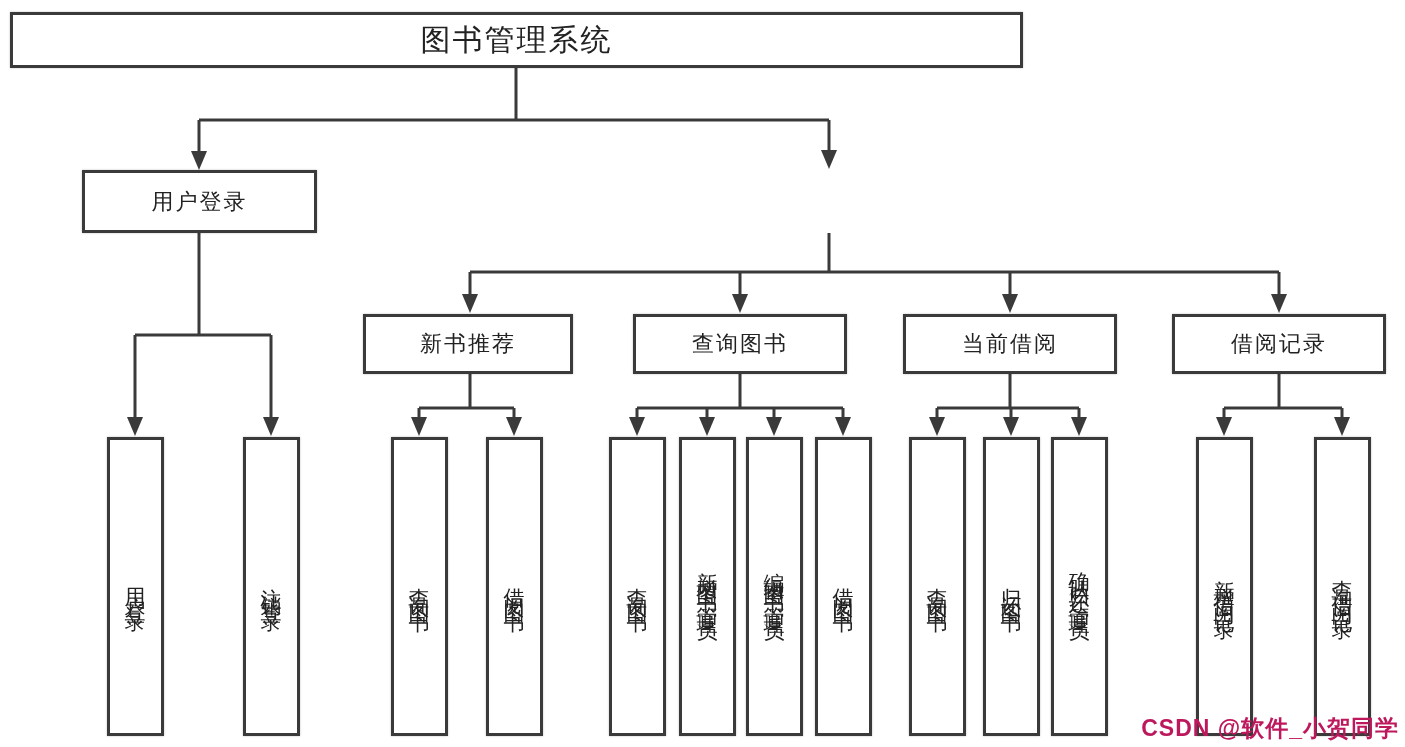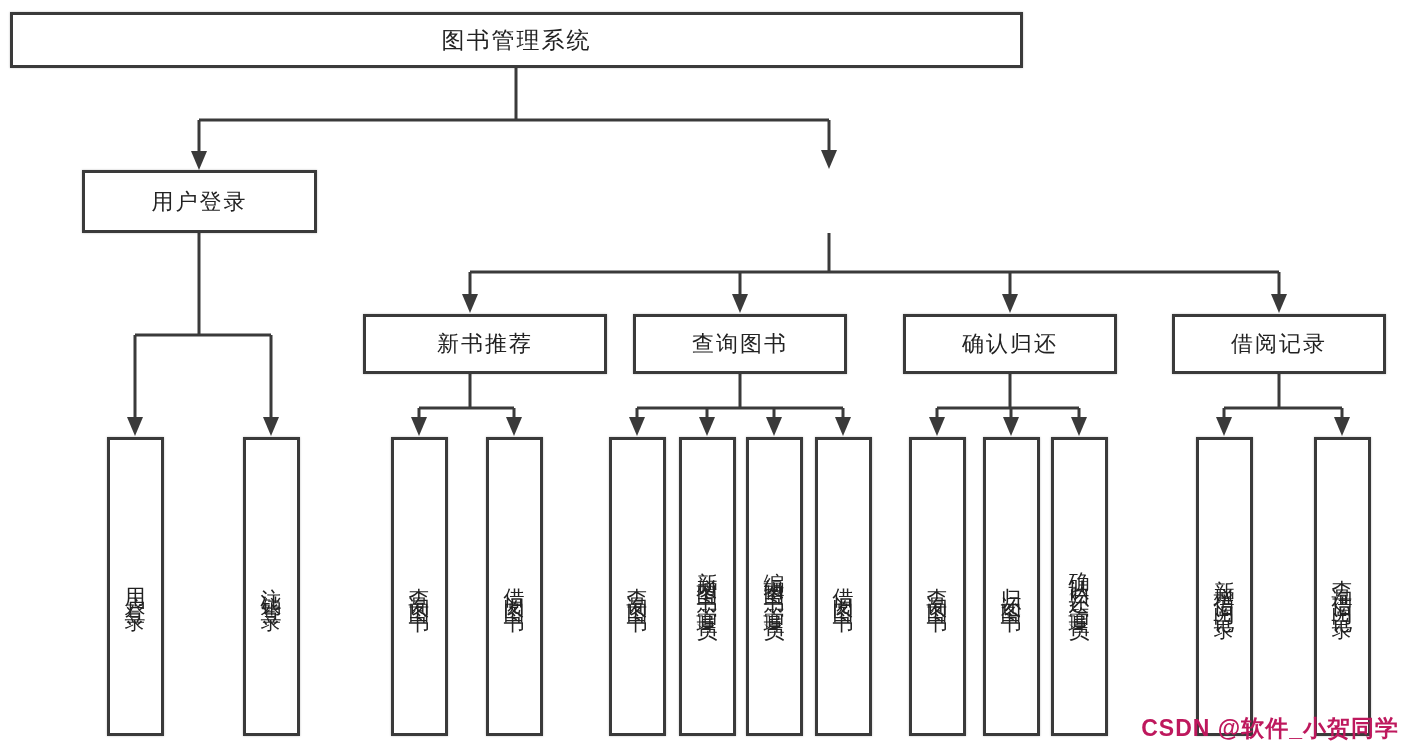--- a/index.html
+++ b/index.html
@@ -34,24 +34,24 @@
     z-index: 2;
     box-shadow: 0 0 2px rgba(0,0,0,0.25);
   }
   .hbox .lbl {
     font-size: 22px;
     letter-spacing: 2px;
     color: #222222;
     white-space: nowrap;
   }
   .n-root     { left: 10px;   top: 12px;  width: 1013px; height: 56px; }
-  .n-root .lbl{ font-size: 23px; }
+  .n-root .lbl{ font-size: 30px; }
   .n-login    { left: 82px;   top: 170px; width: 235px;  height: 63px; }
   .n-mgmt     { left: 710px;  top: 169px; width: 238px;  height: 64px; }
-  .n-l3-0     { left: 363px;  top: 314px; width: 244px;  height: 60px; }
+  .n-l3-0     { left: 363px;  top: 314px; width: 210px;  height: 60px; }
   .n-l3-1     { left: 633px;  top: 314px; width: 214px;  height: 60px; }
   .n-l3-2     { left: 903px;  top: 314px; width: 214px;  height: 60px; }
   .n-l3-3     { left: 1172px; top: 314px; width: 214px;  height: 60px; }
 
   .leaf {
     position: absolute;
     top: 437px;
     width: 57px;
     height: 299px;
     box-sizing: border-box;
@@ -142,21 +142,21 @@
     <span class="lbl">用户登录</span>
   </div>
 
   <div class="hbox n-l3-0">
     <span class="lbl">新书推荐</span>
   </div>
   <div class="hbox n-l3-1">
     <span class="lbl">查询图书</span>
   </div>
   <div class="hbox n-l3-2">
-    <span class="lbl">确认归还</span>
+    <span class="lbl">当前借阅</span>
   </div>
   <div class="hbox n-l3-3">
     <span class="lbl">借阅记录</span>
   </div>
 
   <div class="leaf lf-1">
     <span class="vlbl">用户登录</span>
   </div>
   <div class="leaf lf-2">
     <span class="vlbl">注销登录</span>

